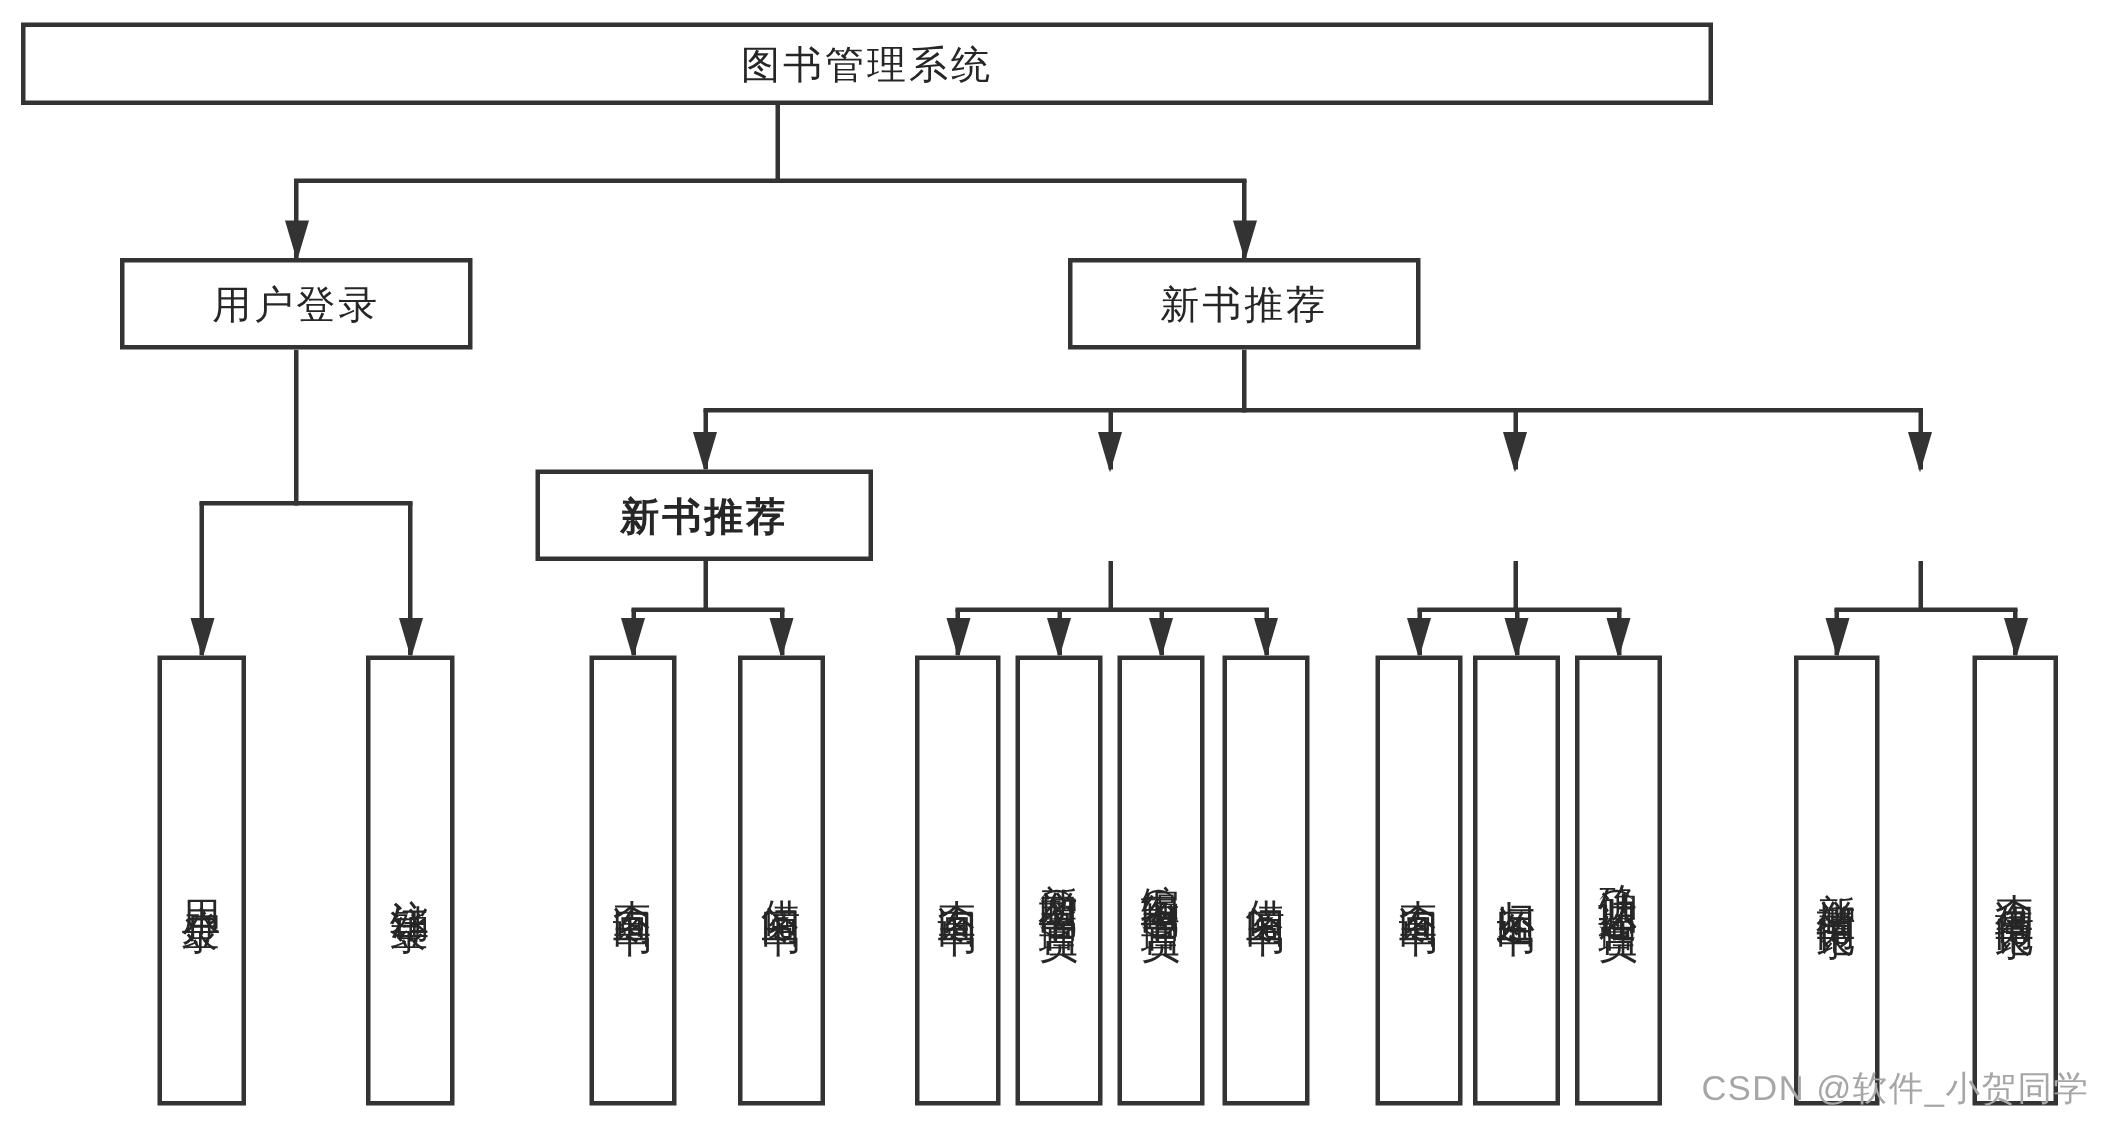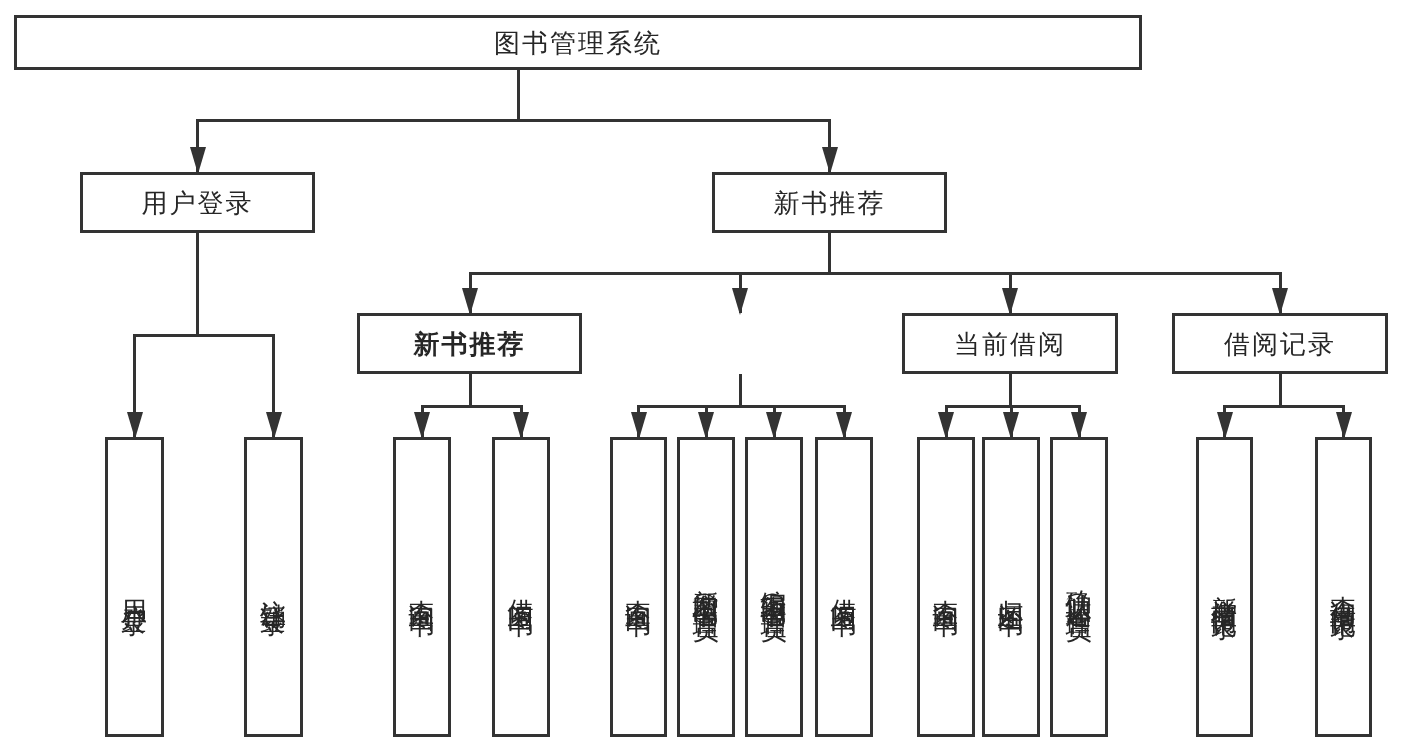--- a/index.html
+++ b/index.html
@@ -60,20 +60,21 @@
     font-size: 23px;
     letter-spacing: 1px;
     z-index: 10;
     white-space: nowrap;
   }
 </style>
 </head>
 <body>
 
 <div class="canvas">
+  <div class="watermark">CSDN @软件_小贺同学</div>
 <div class="seg" style="left: 516.5px; top: 68px; width: 3px; height: 53.5px;"></div>
     <div class="seg" style="left: 196px; top: 118.5px; width: 635px; height: 3px;"></div>
     <div class="seg" style="left: 196px; top: 120px; width: 3px; height: 52px;"></div>
     <div class="arrow" style="left: 189.5px; top: 147px;"></div>
     <div class="seg" style="left: 828px; top: 120px; width: 3px; height: 52px;"></div>
     <div class="arrow" style="left: 821.5px; top: 147px;"></div>
     <div class="seg" style="left: 828px; top: 233px; width: 3px; height: 41.5px;"></div>
     <div class="seg" style="left: 468.5px; top: 271.5px; width: 813px; height: 3px;"></div>
     <div class="seg" style="left: 468.5px; top: 273px; width: 3px; height: 40px;"></div>
     <div class="arrow" style="left: 462px; top: 288px;"></div>
@@ -116,22 +117,20 @@
     <div class="seg" style="left: 1278.5px; top: 374px; width: 3px; height: 33.5px;"></div>
     <div class="seg" style="left: 1223px; top: 404.5px; width: 122px; height: 3px;"></div>
     <div class="seg" style="left: 1223px; top: 406px; width: 3px; height: 31px;"></div>
     <div class="arrow" style="left: 1216.5px; top: 412px;"></div>
     <div class="seg" style="left: 1342px; top: 406px; width: 3px; height: 31px;"></div>
     <div class="arrow" style="left: 1335.5px; top: 412px;"></div>
     <div class="node horizontal" style="left: 14px; top: 15px; width: 1128px; height: 55px;">图书管理系统</div>
     <div class="node horizontal" style="left: 80px; top: 172px; width: 235px; height: 61px;">用户登录</div>
     <div class="node horizontal" style="left: 712px; top: 172px; width: 235px; height: 61px;">新书推荐</div>
     <div class="node horizontal" style="left: 357px; top: 313px; width: 225px; height: 61px; font-weight: bold;">新书推荐</div>
-    <div class="node horizontal" style="left: 902px; top: 313px; width: 216px; height: 61px;">当前借阅</div>
-    <div class="node horizontal" style="left: 1172px; top: 313px; width: 216px; height: 61px;">借阅记录</div>
     <div class="node vertical" style="left: 105px; top: 437px; width: 59px; height: 300px;">用户登录</div>
     <div class="node vertical" style="left: 244px; top: 437px; width: 59px; height: 300px;">注销登录</div>
     <div class="node vertical" style="left: 393px; top: 437px; width: 58px; height: 300px;">查询图书</div>
     <div class="node vertical" style="left: 492px; top: 437px; width: 58px; height: 300px;">借阅图书</div>
     <div class="node vertical" style="left: 610px; top: 437px; width: 57px; height: 300px;">查询图书</div>
     <div class="node vertical" style="left: 677px; top: 437px; width: 58px; height: 300px;">新增图书（管理员）</div>
     <div class="node vertical" style="left: 745px; top: 437px; width: 58px; height: 300px;">编辑图书（管理员）</div>
     <div class="node vertical" style="left: 815px; top: 437px; width: 58px; height: 300px;">借阅图书</div>
     <div class="node vertical" style="left: 917px; top: 437px; width: 58px; height: 300px;">查询图书</div>
     <div class="node vertical" style="left: 982px; top: 437px; width: 58px; height: 300px;">归还图书</div>

